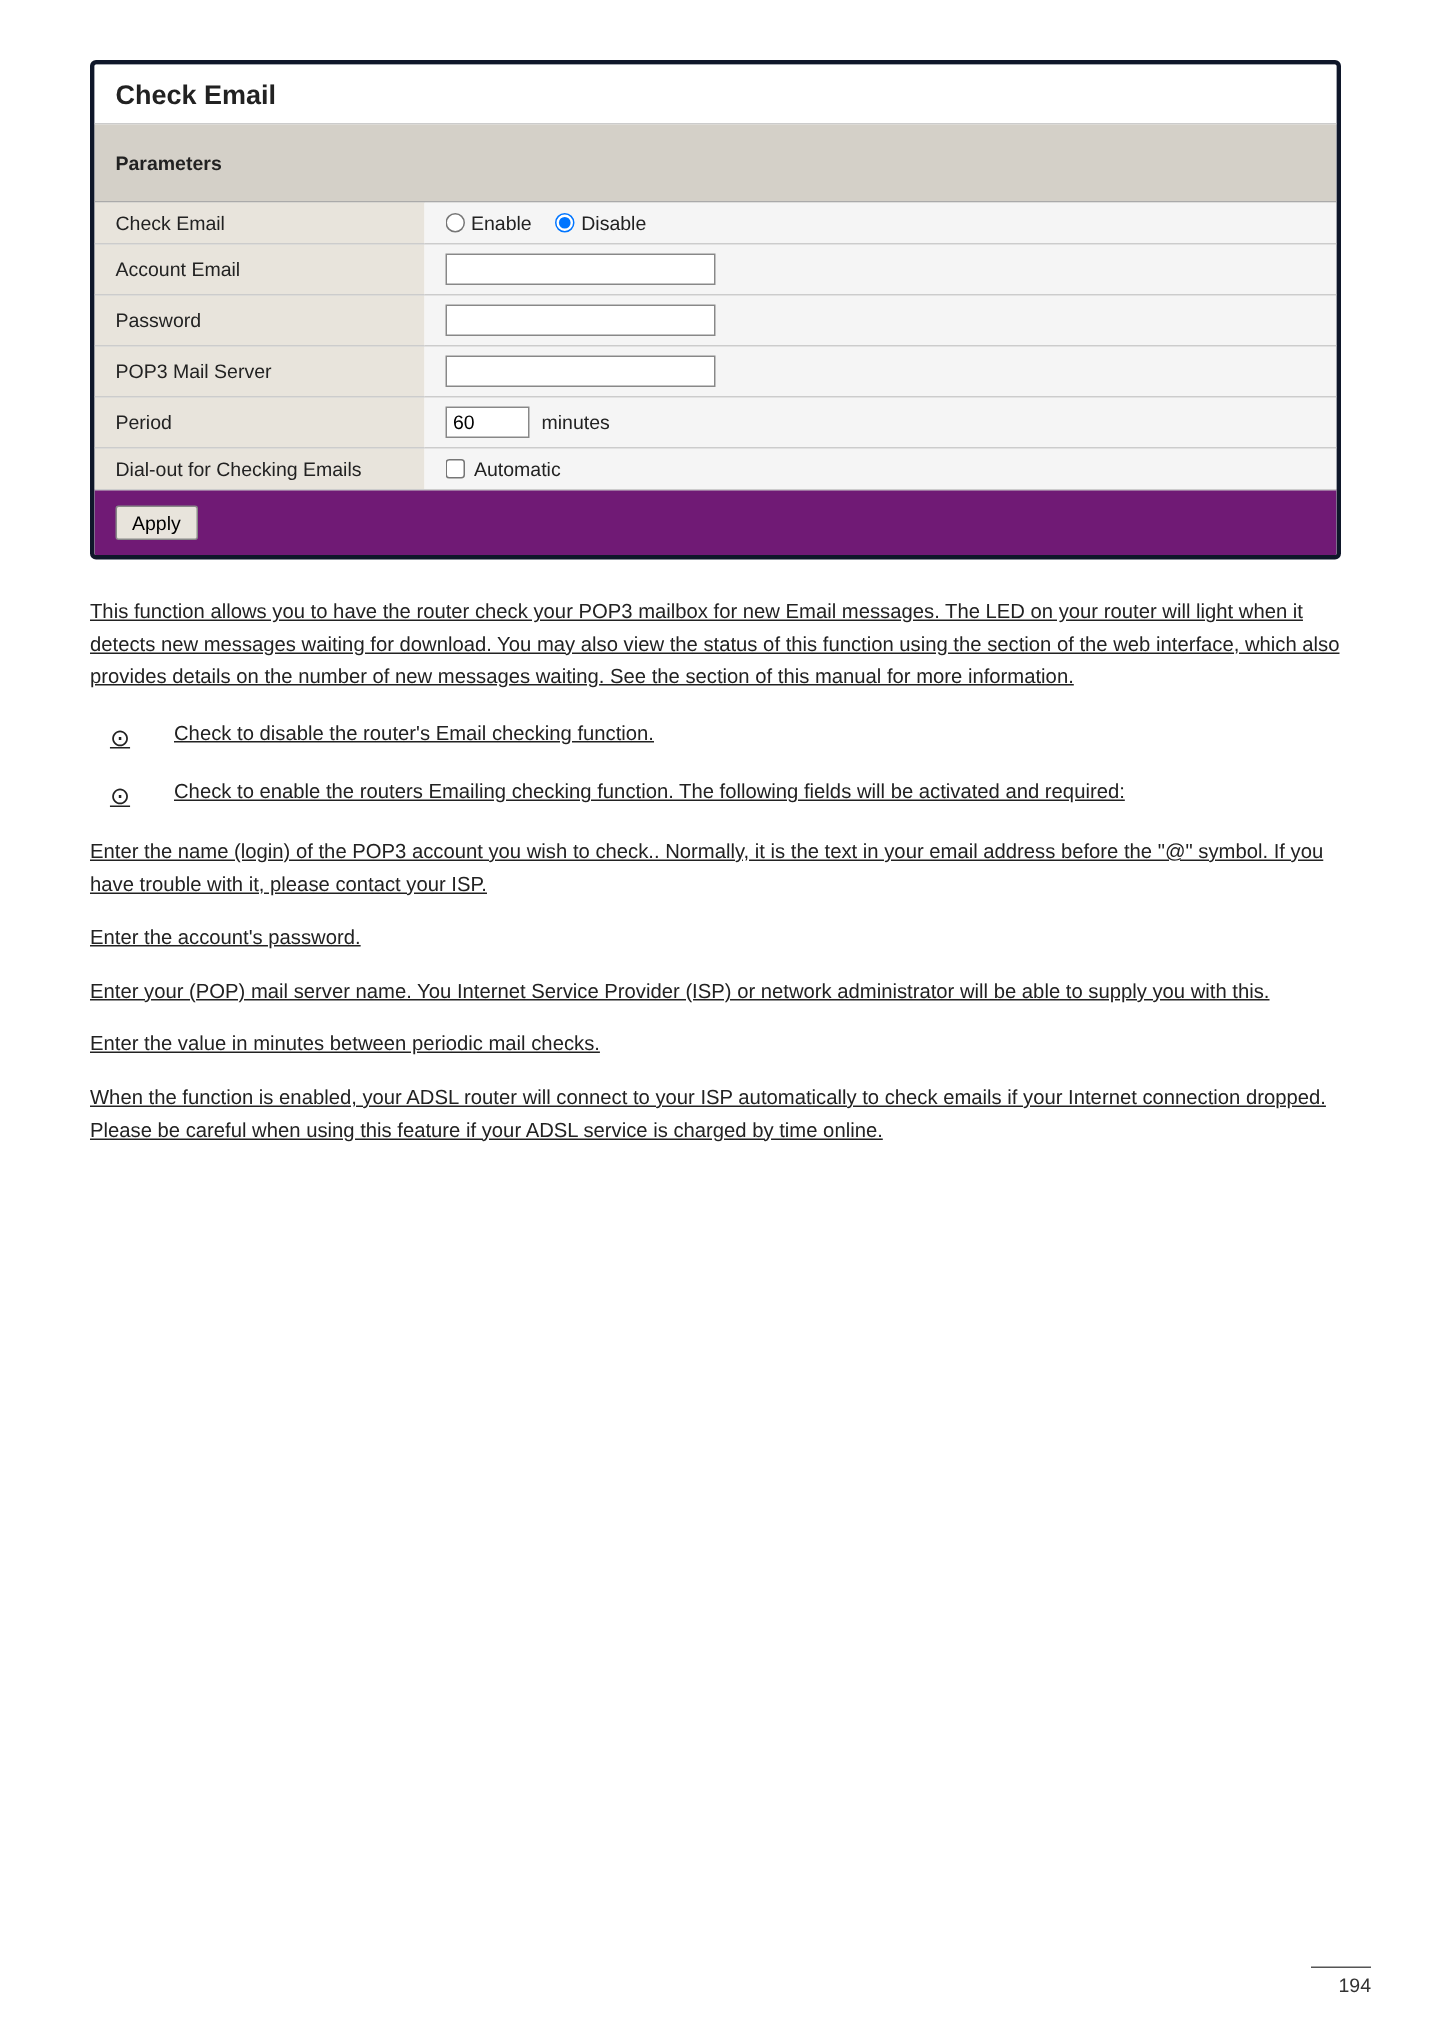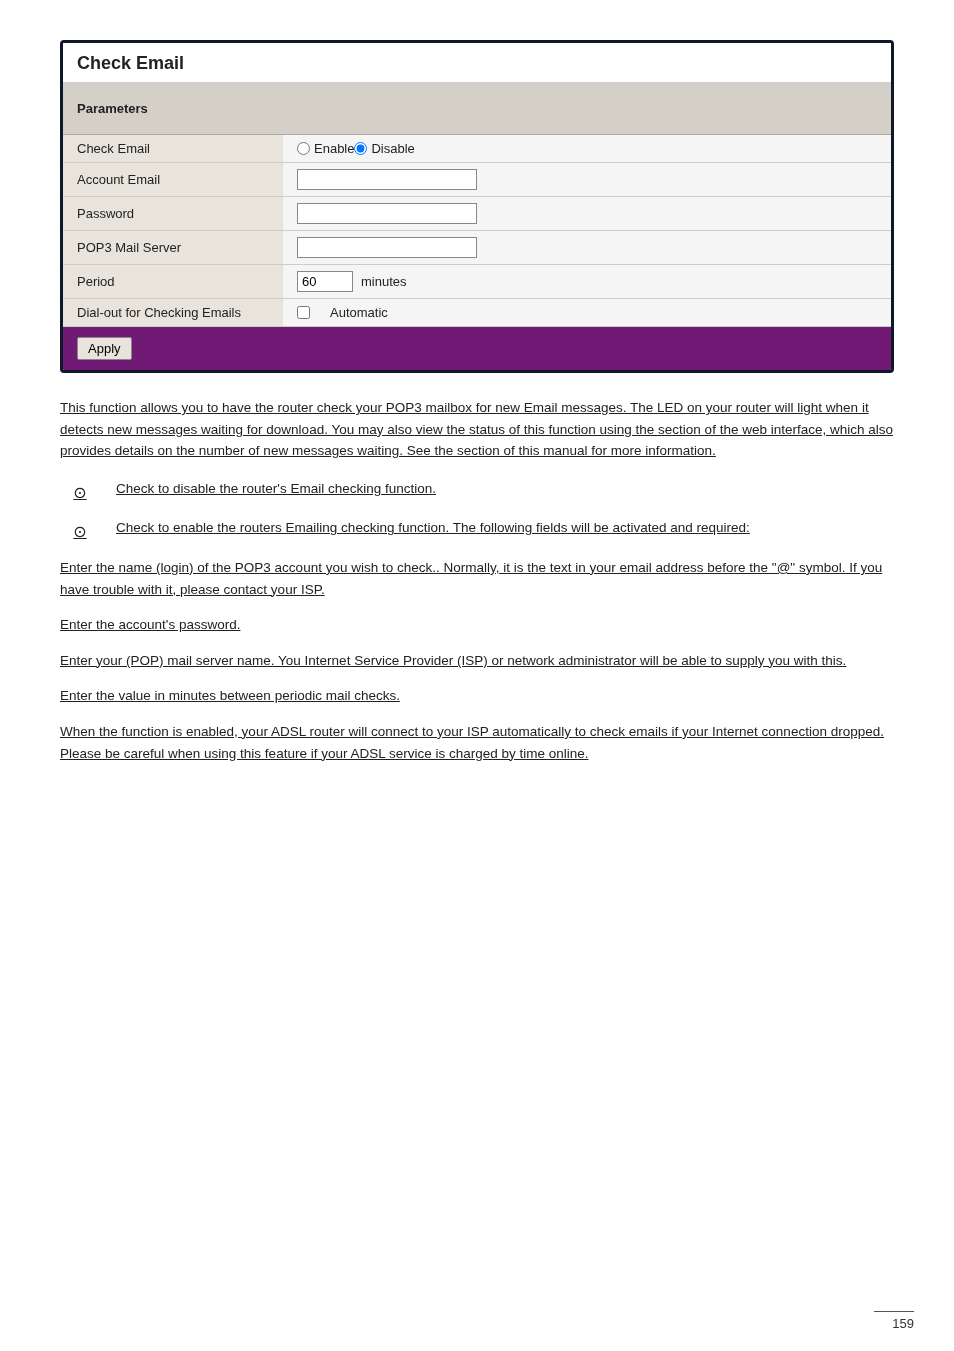--- a/index.html
+++ b/index.html
@@ -83,20 +83,21 @@
     .text-input {
       border: 1px solid #888;
       padding: 2px 4px;
       font-size: 13px;
       width: 180px;
     }
 
     .radio-group {
       display: flex;
       align-items: flex-end;
+      gap: 16px;
     }
 
     .radio-label {
       display: flex;
       align-items: center;
       gap: 4px;
       font-size: 13px;
     }
 
     .period-row {
@@ -112,21 +113,21 @@
       width: 56px;
     }
 
     .minutes-label {
       font-size: 13px;
     }
 
     .checkbox-row {
       display: flex;
       align-items: center;
-      gap: 20px;
+      gap: 6px;
       font-size: 13px;
     }
 
     .description-block {
       font-size: 13.5px;
       line-height: 1.6;
       margin-bottom: 16px;
     }
 
     .bullet-item {
@@ -243,13 +244,13 @@
 
   <div id="indented-container">
       <div class="indented-para">Enter the name (login) of the POP3 account you wish to check.. Normally, it is the text in your email address before the "@" symbol. If you have trouble with it, please contact your ISP.</div>
       <div class="indented-para">Enter the account's password.</div>
       <div class="indented-para">Enter your (POP) mail server name. You Internet Service Provider (ISP) or network administrator will be able to supply you with this.</div>
       <div class="indented-para">Enter the value in minutes between periodic mail checks.</div>
       <div class="indented-para">When the function is enabled, your ADSL router will connect to your ISP automatically to check emails if your Internet connection dropped. Please be careful when using this feature if your ADSL service is charged by time online.</div>
     </div>
 </div>
 
-<div class="page-number">159</div>
+<div class="page-number">194</div>
 
 </body></html>

